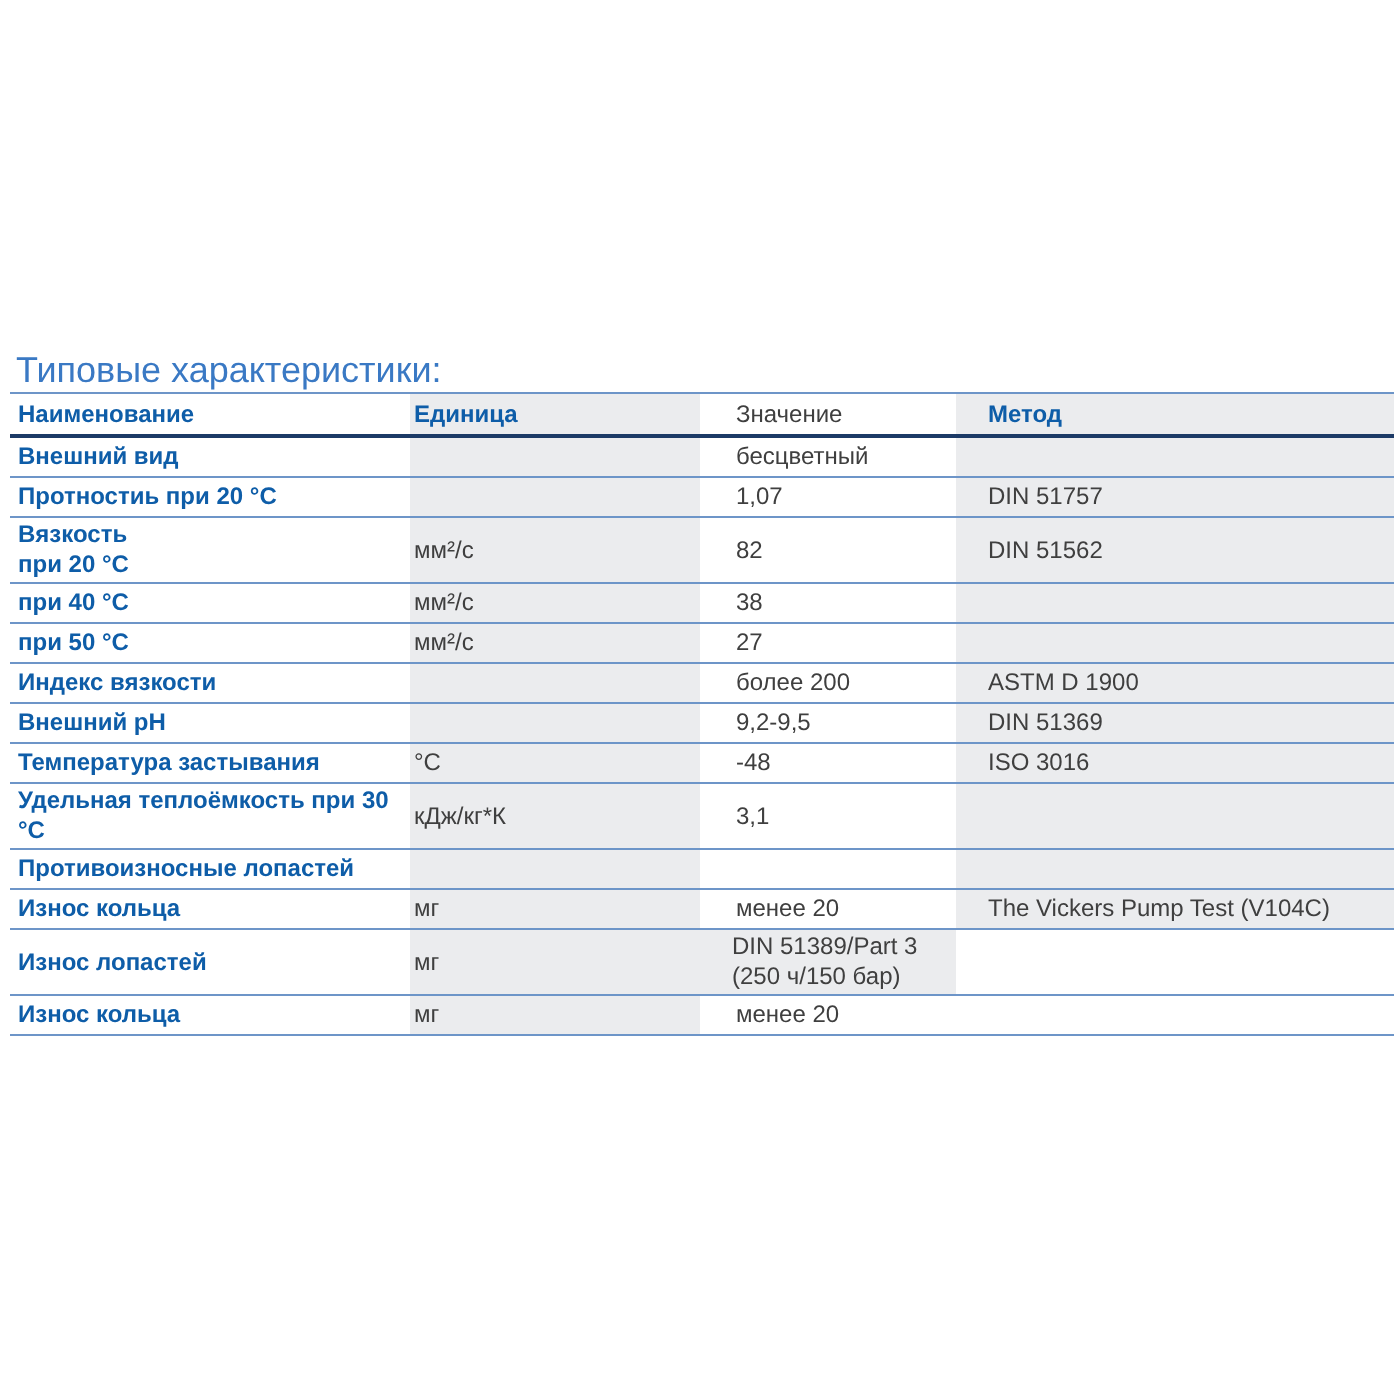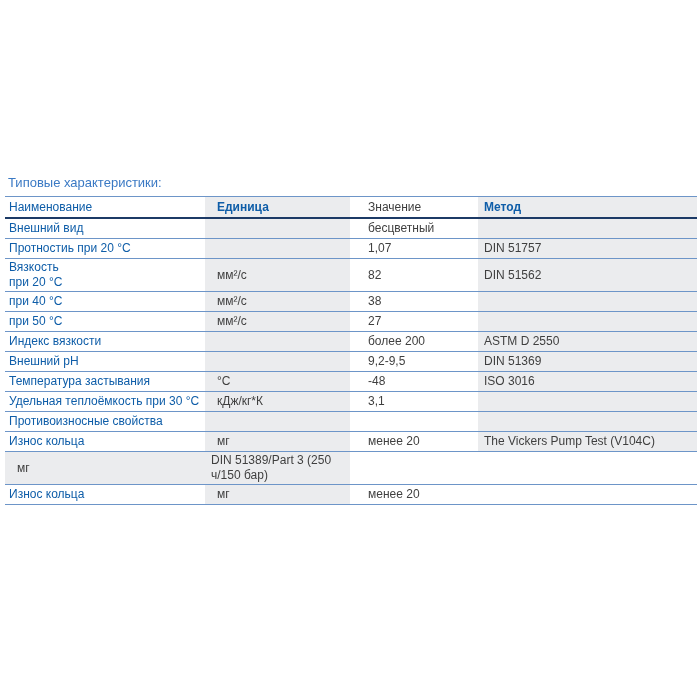--- a/index.html
+++ b/index.html
@@ -8,21 +8,21 @@
     width: 700px;
     height: 700px;
     background: #ffffff;
     font-family: "Liberation Sans", sans-serif;
     overflow: hidden;
   }
   .title {
     position: absolute;
     left: 8px;
     top: 175px;
-    font-size: 13px;
+    font-size: 18px;
     color: var(--title-blue, #3a79c4);
   }
   .table {
     position: absolute;
     left: 5px;
     top: 196px;
     width: 692px;
     border-top: 1.5px solid var(--line-blue, #6d95c8);
   }
   .tr {
@@ -38,24 +38,24 @@
   }
   .tr.tall { min-height: 32px; }
   .td, .th {
     display: flex;
     align-items: center;
     font-size: 12px;
     line-height: 1.25;
     padding: 1px 4px;
     box-sizing: border-box;
   }
-  .c-name   { padding-left: 4px; color: var(--label-blue, #0e5da8); font-weight: normal; white-space: pre-line; }
-  .c-unit   { padding-left: 12px; background: var(--shade, #ebecee); color: #3f3f3f; }
+  .c-name   { padding-left: 4px; color: var(--label-blue, #0e5da8); font-weight: bold; white-space: pre-line; }
+  .c-unit   { padding-left: 2px; background: var(--shade, #ebecee); color: #3f3f3f; }
   .c-value  { padding-left: 18px; color: #3f3f3f; }
-  .c-method { padding-left: 6px; background: var(--shade, #ebecee); color: #3f3f3f; }
+  .c-method { padding-left: 16px; background: var(--shade, #ebecee); color: #3f3f3f; }
   .thead .c-unit, .thead .c-method { color: var(--label-blue, #0e5da8); font-weight: bold; }
 </style>
 </head>
 <body>
 
 <div class="page">
   <div class="title">Типовые характеристики:</div>
 
   <div class="table">
     <div class="tr thead">
@@ -93,53 +93,54 @@
         <div class="tr">
           <div class="td c-name">при 50 °С</div>
           <div class="td c-unit">мм²/с</div>
           <div class="td c-value">27</div>
           <div class="td c-method"></div>
         </div>
         <div class="tr">
           <div class="td c-name">Индекс вязкости</div>
           <div class="td c-unit"></div>
           <div class="td c-value">более 200</div>
-          <div class="td c-method">ASTM D 2550</div>
+          <div class="td c-method">ASTM D 1900</div>
         </div>
         <div class="tr">
           <div class="td c-name">Внешний pH</div>
           <div class="td c-unit"></div>
           <div class="td c-value">9,2-9,5</div>
           <div class="td c-method">DIN 51369</div>
         </div>
         <div class="tr">
           <div class="td c-name">Температура застывания</div>
           <div class="td c-unit">°С</div>
           <div class="td c-value">-48</div>
           <div class="td c-method">ISO 3016</div>
         </div>
         <div class="tr">
           <div class="td c-name">Удельная теплоёмкость при 30 °С</div>
           <div class="td c-unit">кДж/кг*К</div>
           <div class="td c-value">3,1</div>
           <div class="td c-method"></div>
         </div>
         <div class="tr">
-          <div class="td c-name">Противоизносные свойства</div>
+          <div class="td c-name">Противоизносные лопастей</div>
           <div class="td c-unit"></div>
           <div class="td c-value"></div>
           <div class="td c-method"></div>
         </div>
         <div class="tr">
           <div class="td c-name">Износ кольца</div>
           <div class="td c-unit">мг</div>
           <div class="td c-value">менее 20</div>
           <div class="td c-method">The Vickers Pump Test (V104C)</div>
         </div>
         <div class="tr">
+          <div class="td c-name">Износ лопастей</div>
           <div class="td c-unit">мг</div>
           <div class="td c-method">DIN 51389/Part 3 (250 ч/150 бар)</div>
         </div>
         <div class="tr">
           <div class="td c-name">Износ кольца</div>
           <div class="td c-unit">мг</div>
           <div class="td c-value">менее 20</div>
         </div>
       </div>
   </div>

